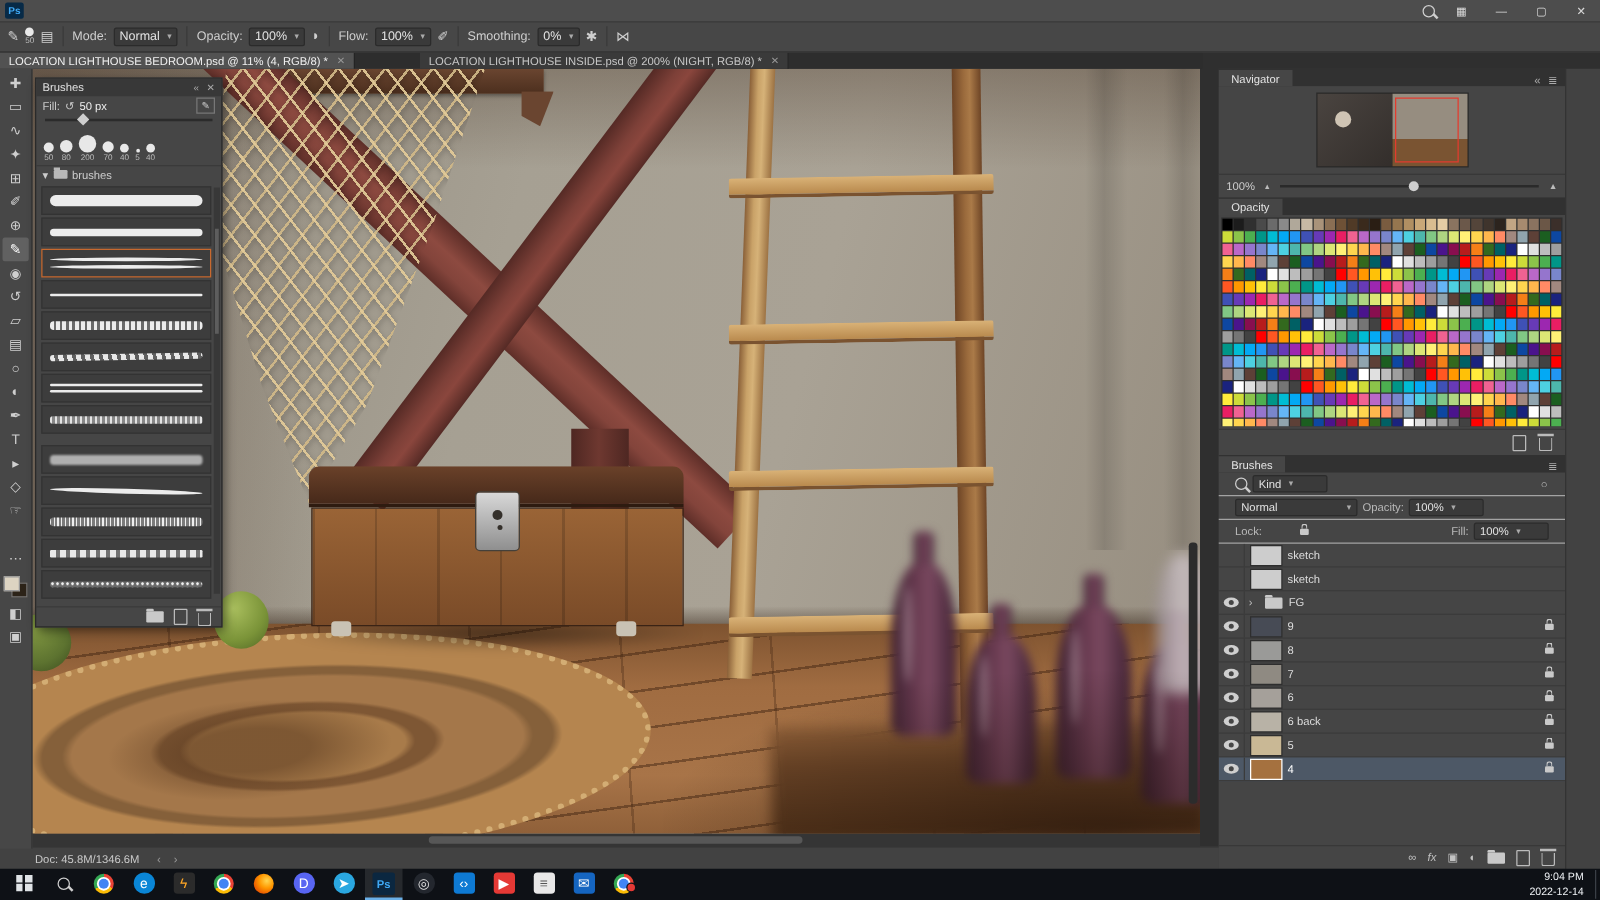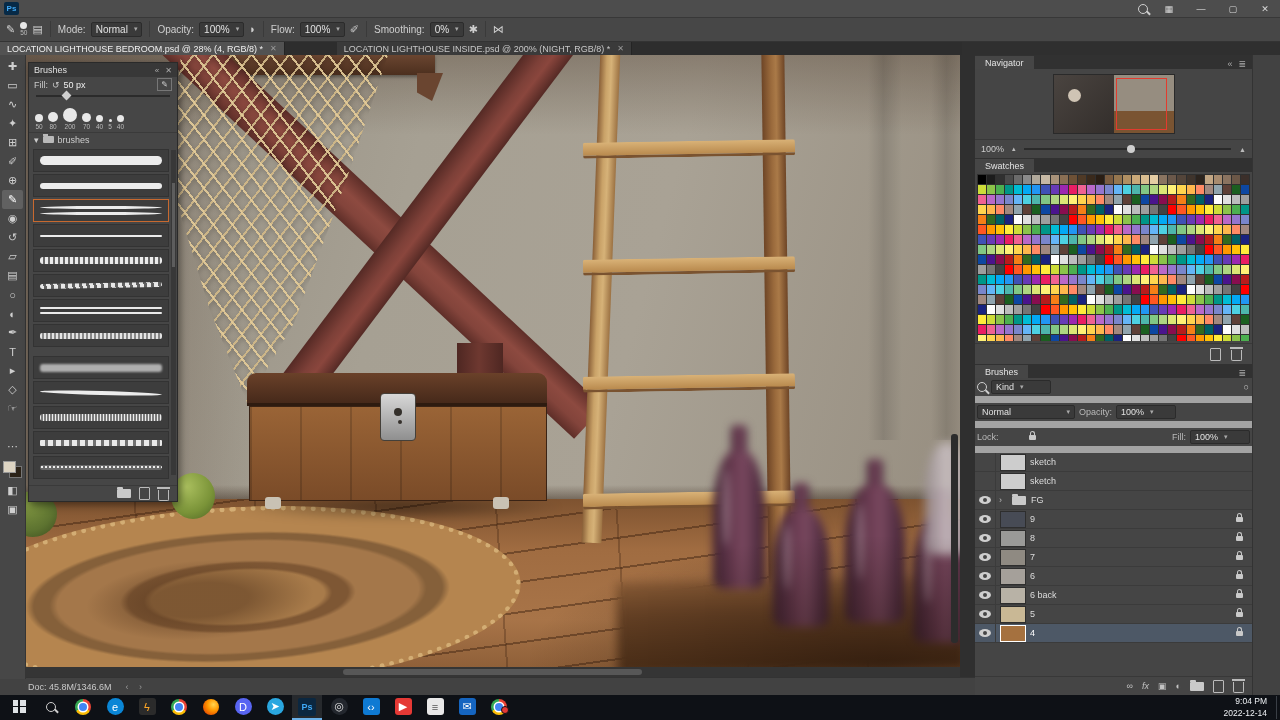--- a/index.html
+++ b/index.html
@@ -142,21 +142,21 @@
   .tri{font-size:7px;color:#bbb;}
 
   .swatches-wrap{height:206px;background:#454545;display:flex;flex-direction:column;}
   .swatches-grid{flex:1;margin:2px;display:grid;grid-template-columns:repeat(30,1fr);grid-auto-rows:9px;gap:1px;
                  background:#2f2f2f;padding:1px;overflow:hidden;}
   .swatch{width:100%;height:100%;}
   .swatches-foot{height:20px;display:flex;align-items:center;justify-content:flex-end;gap:10px;padding-right:10px;
                  border-top:1px solid #383838;}
 
   .layers-wrap{flex:1;background:#454545;display:flex;flex-direction:column;}
-  .l-row{height:18px;display:flex;align-items:center;gap:4px;padding:0 2px;border-bottom:7px solid #a3a3a3;color:#cfcfcf;}
+  .l-row{height:18px;display:flex;align-items:center;gap:4px;padding:0 13px;border-bottom:1px solid #a3a3a3;color:#cfcfcf;}
   .l-row .lbl{color:#b9b9b9;}
   .mini-ic{font-size:9px;color:#c2c2c2;padding:0 1px;}
   .kind-field{width:50px;}
   .blend-field{width:88px;}
   .pct-field{width:50px;}
   .layer-list{flex:1;overflow:hidden;}
   .layer-row{height:18px;display:flex;align-items:center;border-bottom:1px solid #3b3b3b;padding-right:4px;}
   .layer-row.selected{background:#4d5866;color:#fff;}
   .eye-cell{width:20px;height:100%;display:flex;align-items:center;justify-content:center;border-right:1px solid #3b3b3b;flex:0 0 auto;}
   .eye{width:12px;height:8px;background:#cfcfcf;border-radius:50%;position:relative;display:inline-block;}
@@ -310,21 +310,21 @@
       <span>0%</span>
         <span class="car">▾</span>
     </span>
     <span class="ob-ic">✱</span>
     <span class="ob-sep"></span>
     <span class="ob-ic">⋈</span>
   </div>
 
   <div class="tabsbar">
     <span class="tab active">
-        <span>LOCATION LIGHTHOUSE BEDROOM.psd @ 28% (4, RGB/8) *</span>
+        <span>LOCATION LIGHTHOUSE BEDROOM.psd @ 11% (4, RGB/8) *</span>
         <span class="x">✕</span>
       </span>
       <span class="tab gap">
         <span>LOCATION LIGHTHOUSE INSIDE.psd @ 200% (NIGHT, RGB/8) *</span>
         <span class="x">✕</span>
       </span>
   </div>
 
   <div class="toolbar">
     <span class="tool">
@@ -476,21 +476,21 @@
         <span class="tri">▴</span>
         <span class="nav-slider">
           <span class="nav-thumbdot"></span>
         </span>
         <span class="tri">▲</span>
       </div>
     </div>
 
     <div class="swatches-wrap">
       <div class="panel-head">
-        <span class="panel-tab">Swatches</span>
+        <span class="panel-tab">Opacity</span>
       </div>
       <div class="swatches-grid">
           <div class="swatch" style="background: rgb(0, 0, 0);"></div>
           <div class="swatch" style="background: rgb(28, 28, 28);"></div>
           <div class="swatch" style="background: rgb(48, 48, 48);"></div>
           <div class="swatch" style="background: rgb(74, 74, 74);"></div>
           <div class="swatch" style="background: rgb(107, 107, 107);"></div>
           <div class="swatch" style="background: rgb(138, 138, 138);"></div>
           <div class="swatch" style="background: rgb(176, 168, 154);"></div>
           <div class="swatch" style="background: rgb(199, 185, 164);"></div>

